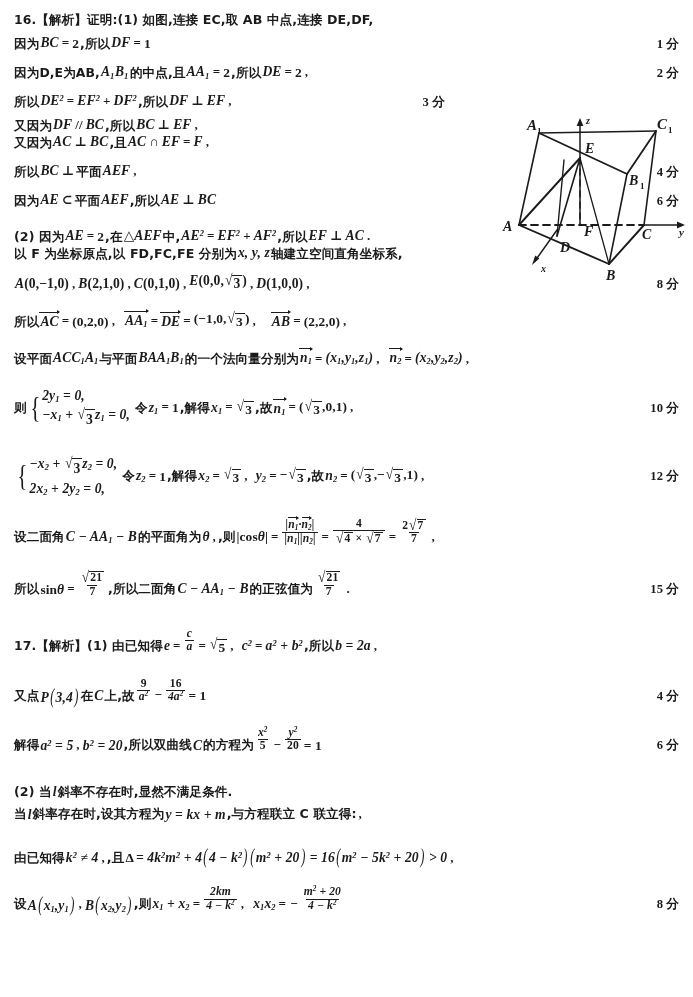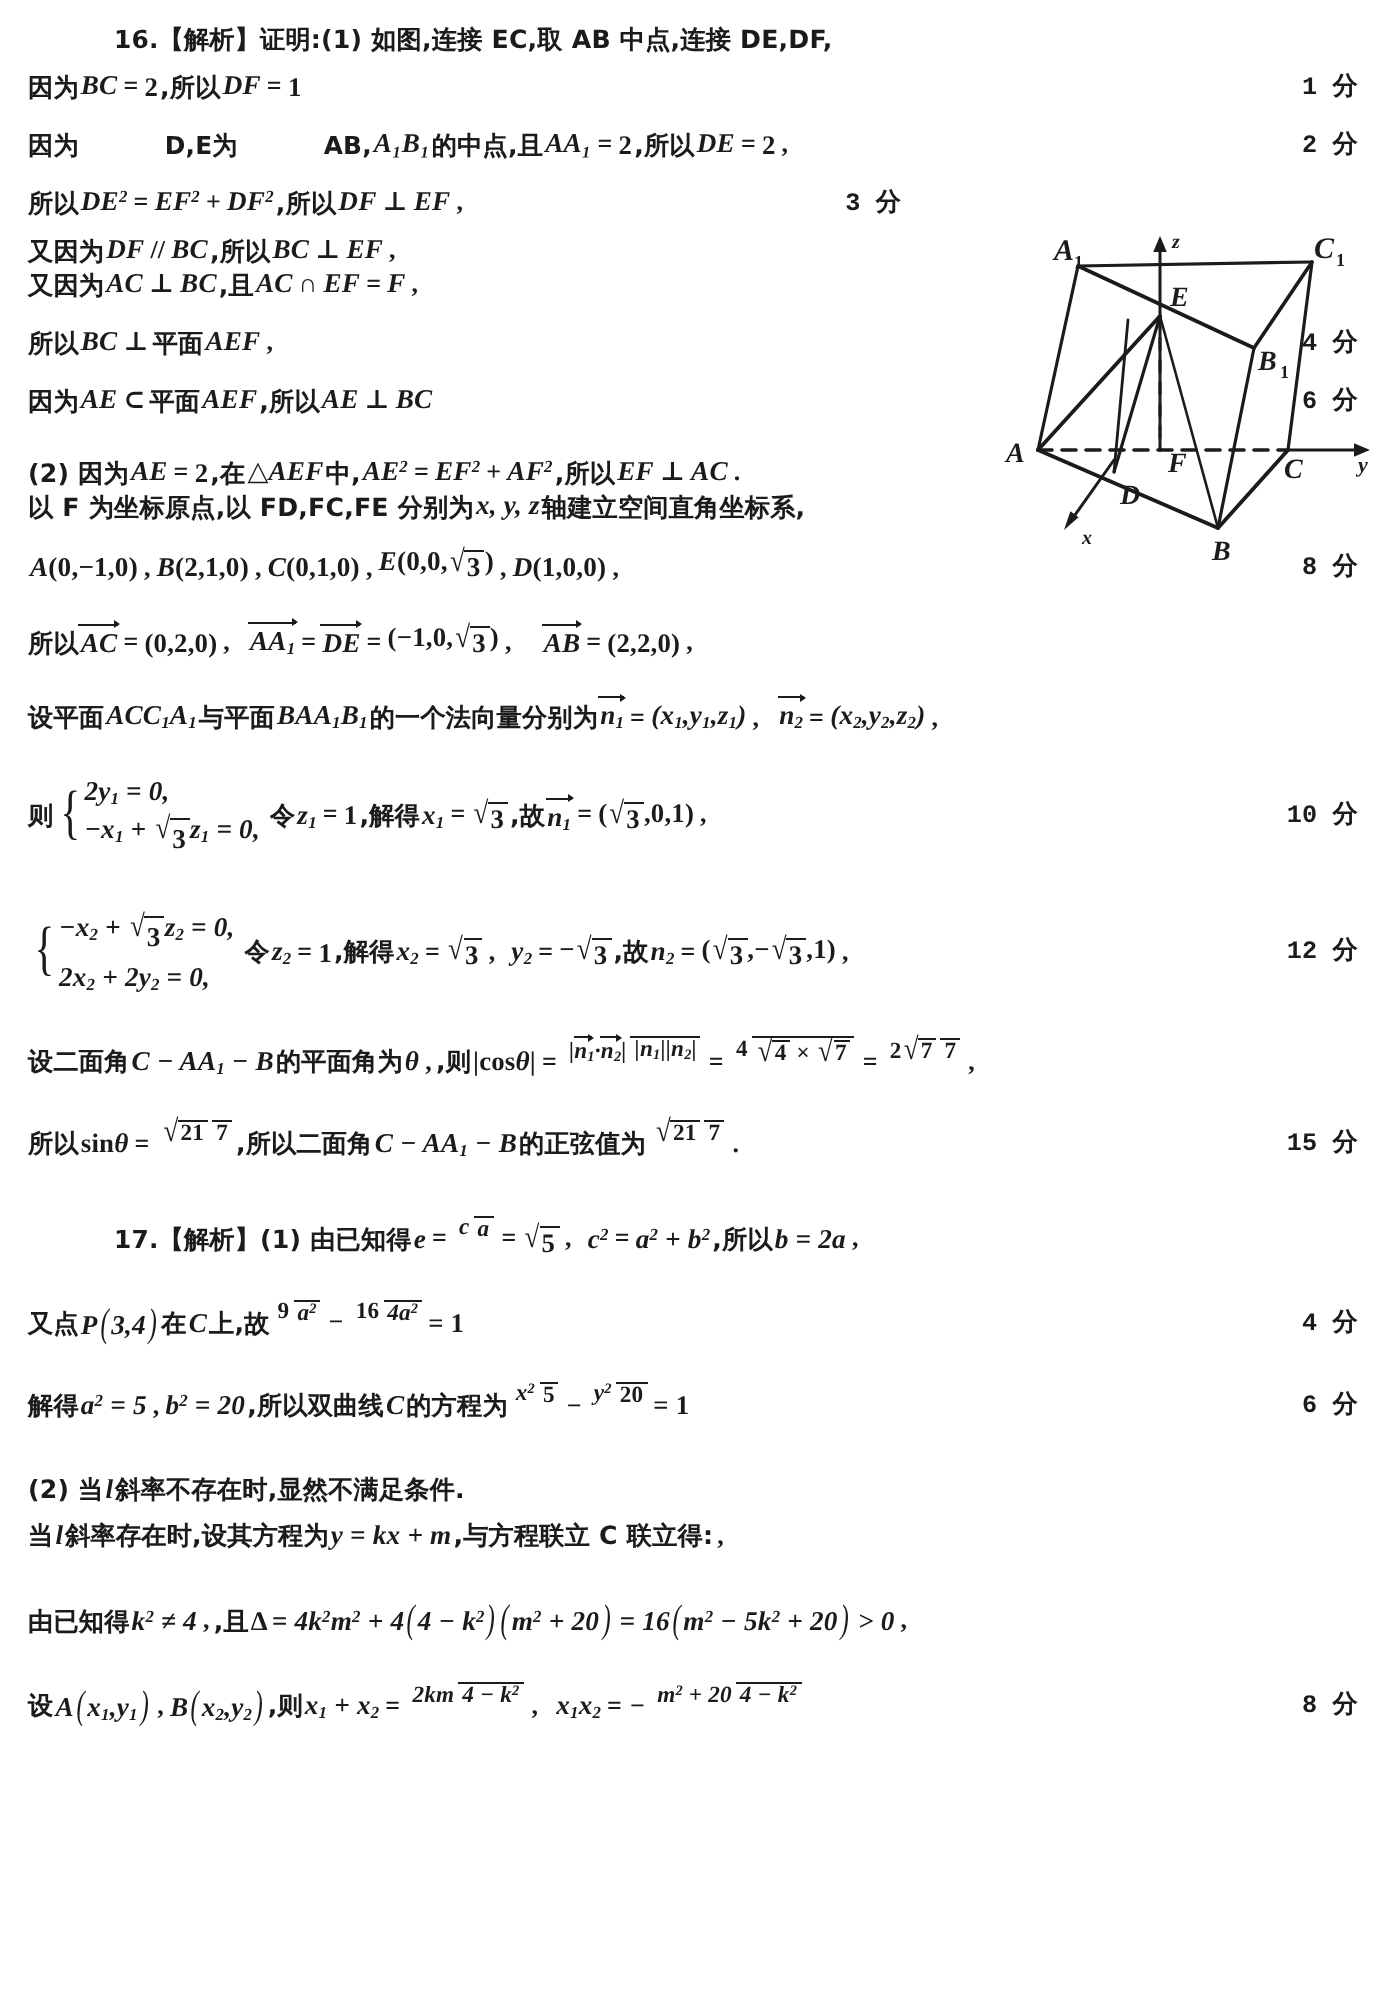--- a/index.html
+++ b/index.html
@@ -34,45 +34,45 @@
     margin:0;
   }
   .ln.sp  {margin-top:12px;}
   .ln.sp2 {margin-top:7px;}
   .ln.sp3 {margin-top:19px;}
   .ln.sp4 {margin-top:24px;}
   .han{font-family:"DejaVu Sans","Liberation Sans",sans-serif;font-weight:700;font-size:12.6px;}
   .mi{font-family:"Liberation Serif","DejaVu Serif",serif;font-style:italic;font-weight:700;font-size:13.6px;padding:0 1px;}
   .mn{font-family:"Liberation Serif","DejaVu Serif",serif;font-weight:700;font-size:13.4px;padding:0 1px;}
   .op{font-weight:700;padding:0 2px;font-size:13px;}
-  .lat{font-family:"DejaVu Sans","Liberation Sans",sans-serif;font-weight:700;font-size:12.4px;margin-left:43px;}
+  .lat{font-family:"DejaVu Sans","Liberation Sans",sans-serif;font-weight:700;font-size:12.4px;}
   sub{font-size:0.62em;vertical-align:-0.22em;font-style:normal;font-weight:700;}
   sup{font-size:0.62em;vertical-align:0.5em;font-style:normal;font-weight:700;}
   .mi sub,.mi sup{font-style:italic;}
   .dots{
     flex:1 1 auto;
     overflow:hidden;
     margin:0 3px 2px 3px;
     height:10px;
     background-image:radial-gradient(circle, #555 0.7px, transparent 0.8px);
     background-size:4.1px 10px;
     background-position:0 6px;
     background-repeat:repeat-x;
     min-width:10px;
   }
   .dots.short{flex:0 0 auto;width:180px;}
-  .score{font-family:Liberation Mono, monospace;font-weight:700;font-size:12.6px;padding-left:3px;white-space:nowrap;}
+  .score{font-family:Liberation Serif, serif;font-weight:700;font-size:12.6px;padding-left:3px;white-space:nowrap;}
   .sqrt{
     display:inline-flex;align-items:stretch;position:relative;padding-left:1px;
   }
   .sqrt .rad{font-weight:700;font-size:13.5px;line-height:1;transform:scaleY(1.15);}
   .sqrt .rnd{border-top:1.2px solid #1b1b1b;padding:0 2px 0 1px;margin-top:1px;font-weight:700;font-style:italic;}
   .sqrt .rnd.up{font-style:normal;}
   .frac{
-    display:inline-flex;flex-direction:row;align-items:center;
+    display:inline-flex;flex-direction:column;align-items:center;
     vertical-align:middle;margin:0 2px;position:relative;top:-0.42em;
     font-weight:700;
   }
   .frac .num{font-size:11.6px;line-height:1.06;padding:0 2px;}
   .frac .den{font-size:11.6px;line-height:1.06;padding:0 2px;border-top:1.3px solid #1b1b1b;}
   .vec{position:relative;display:inline-block;padding-top:2px;}
   .vec::after{
     content:"";position:absolute;left:0;right:1px;top:0px;height:1.1px;background:#1b1b1b;
   }
   .vec::before{

